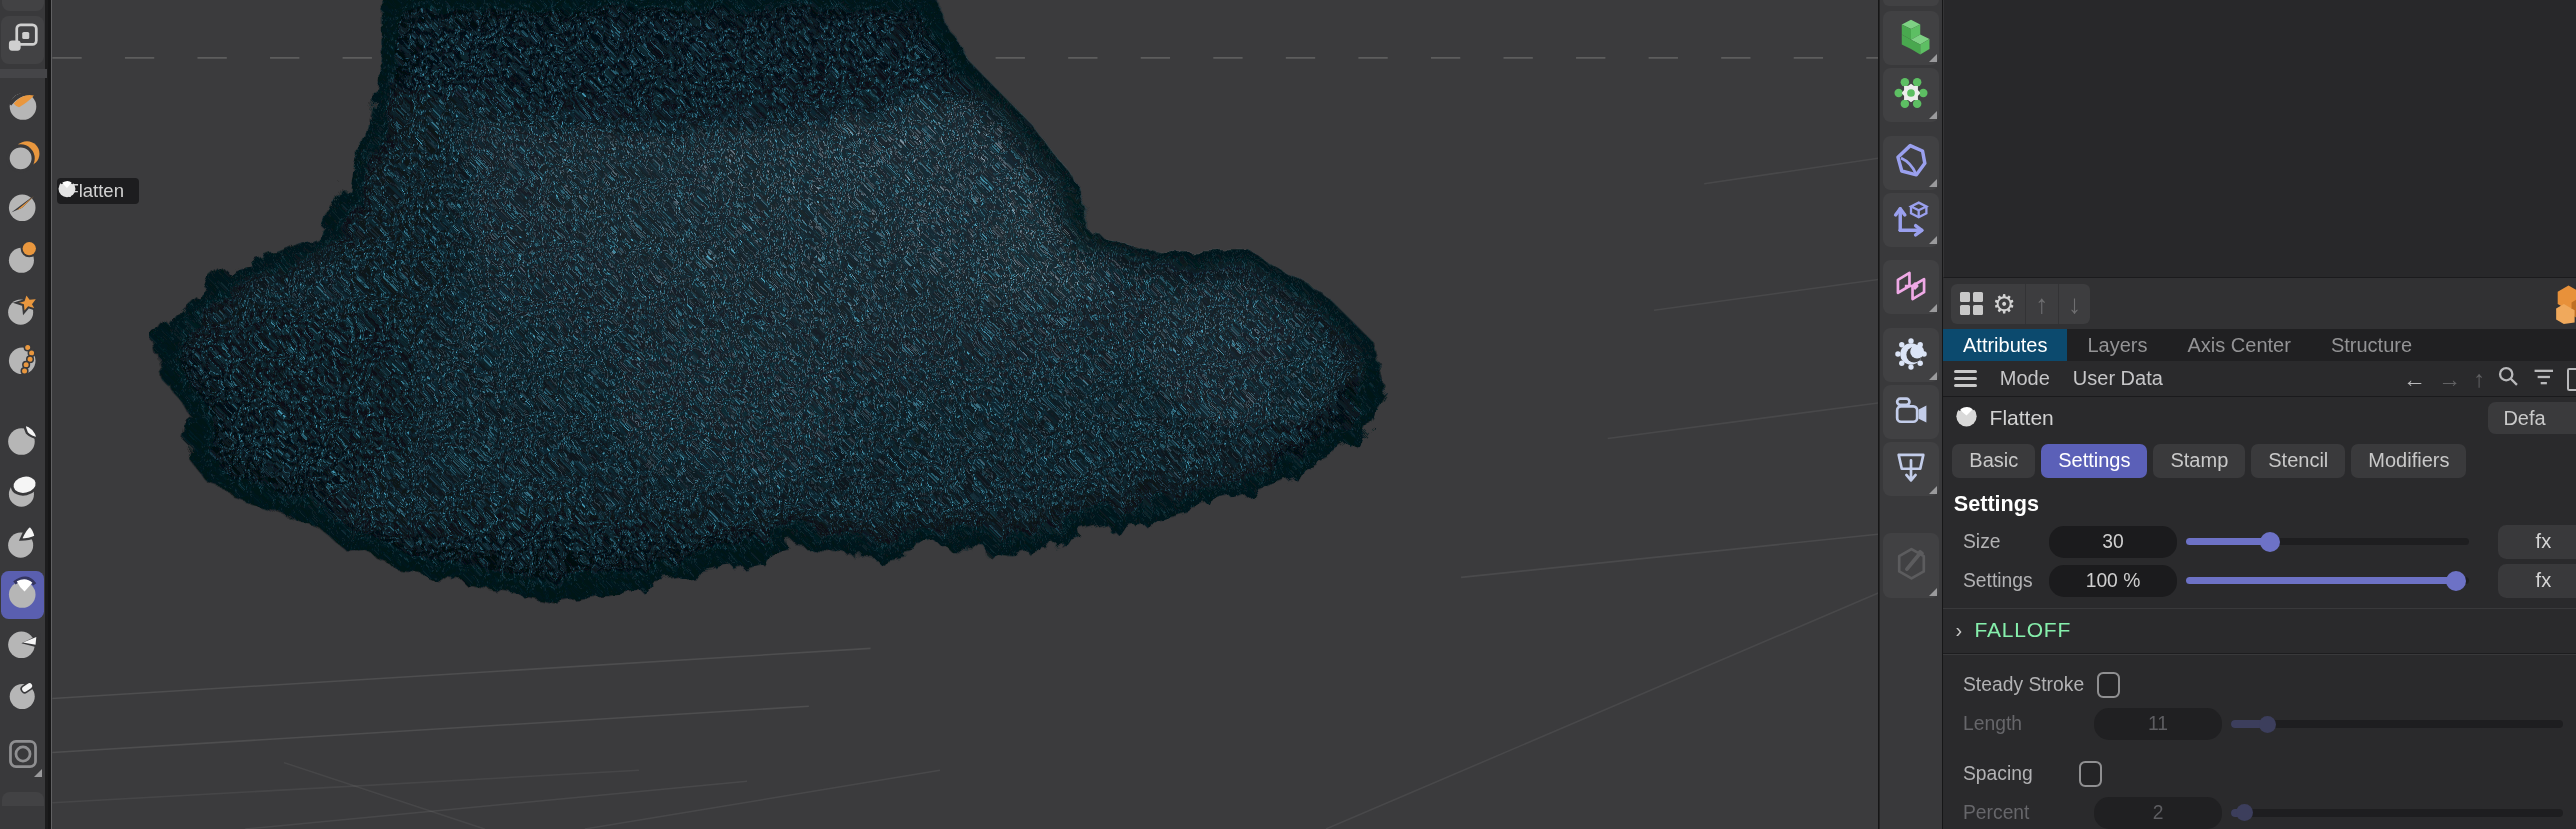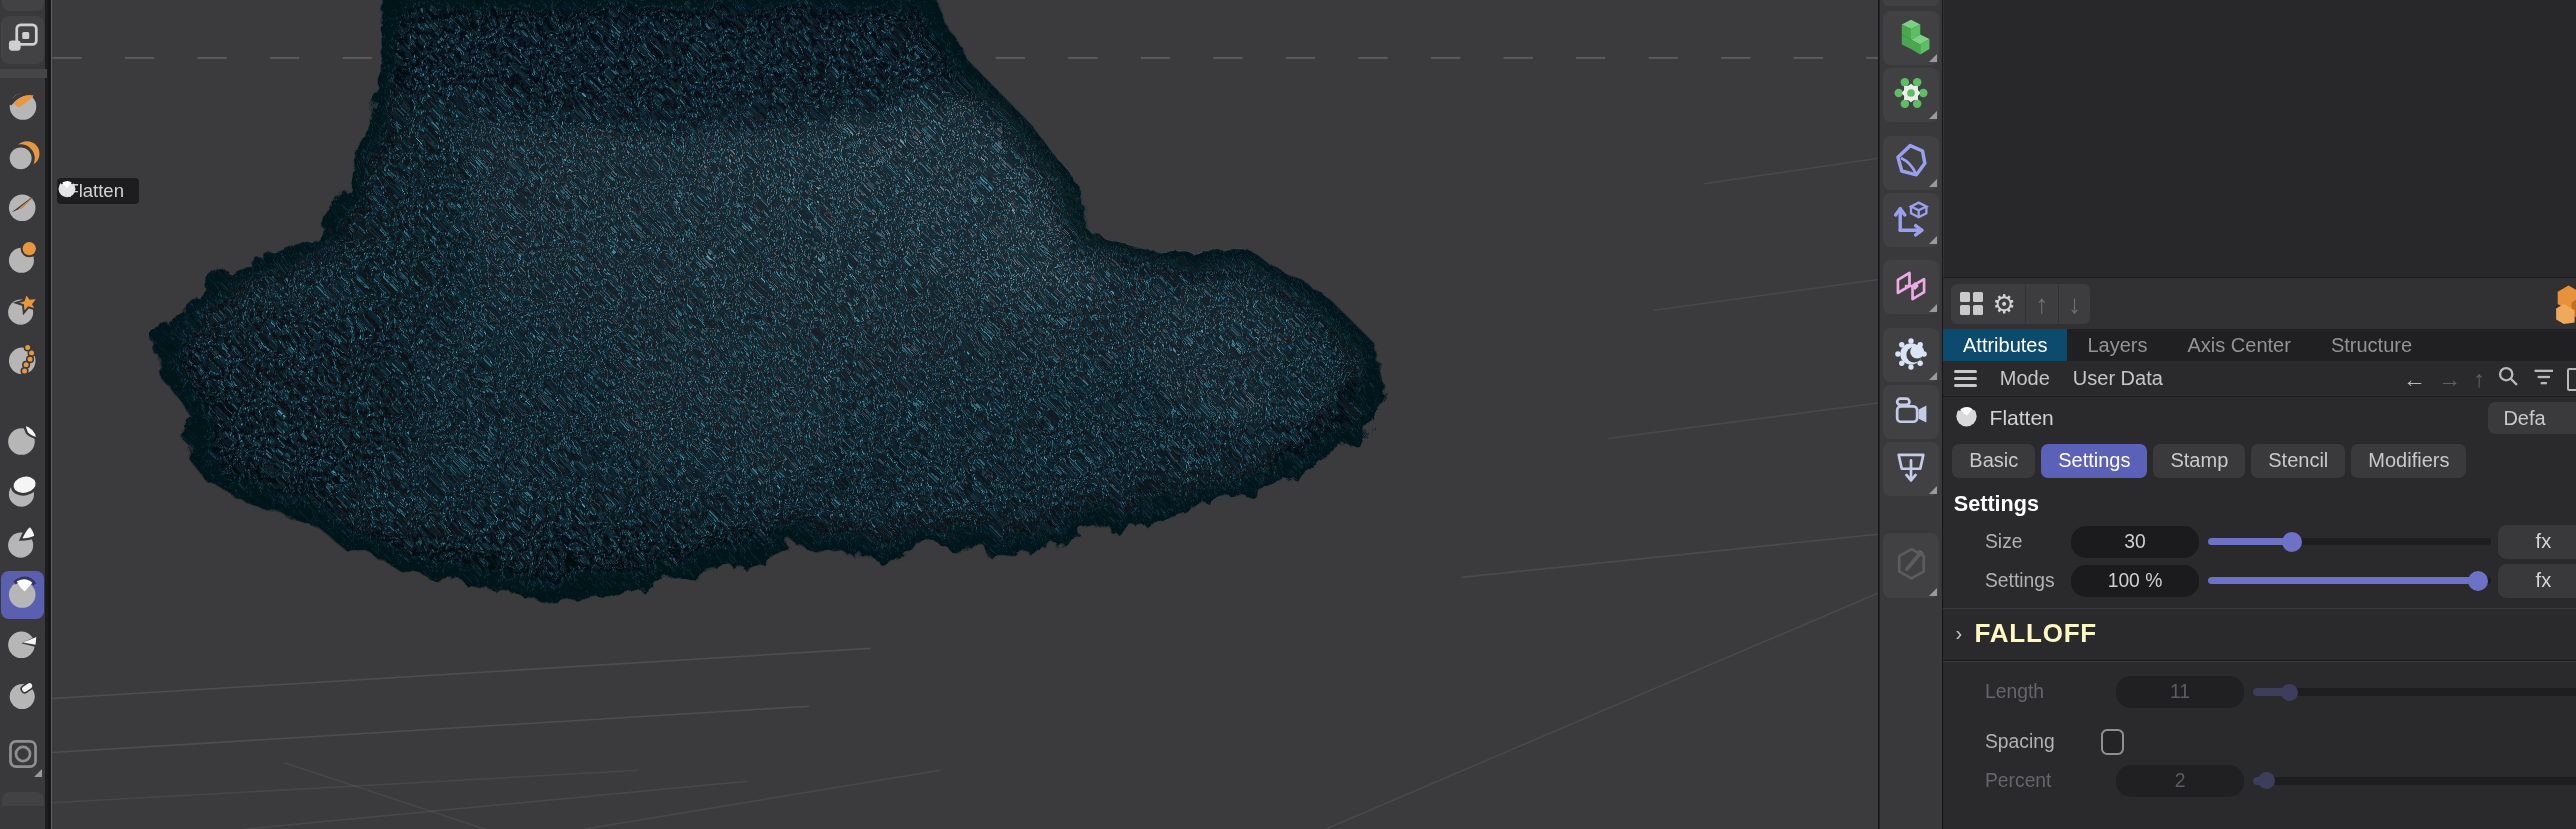--- a/index.html
+++ b/index.html
@@ -69,42 +69,42 @@
   .preset-btn { position:absolute; right:-14px; height:32px; width:102px; background:#3a3a3c; border-radius:7.7px;
     display:flex; align-items:center; padding-left:15.4px; font-size:20px; color:#c9c9c9; }
 
   .brush-tabs { display:flex; gap:6px; padding:4.6px 9.3px 7.7px 9.3px; }
   .btab { height:34px; padding:0 17px; background:#3a3a3c; border-radius:7px; display:flex; align-items:center;
     font-size:20px; color:#c9c9c9; }
   .btab.active { background:#5b60b8; color:#ffffff; }
 
   .section-heading { font-size:21.6px; font-weight:bold; color:#ffffff; padding:6.2px 0 4.6px 10.8px; }
 
-  .prow { display:flex; align-items:center; height:39px; padding-left:42px; position:relative; }
+  .prow { display:flex; align-items:center; height:39px; padding-left:20px; position:relative; }
   .prow .plabel { width:86px; font-size:19.3px; color:#b2b2b4; flex:none; }
   .prow .plabel.wide { width:131px; }
   .prow .plabel.dim { color:#66666a; }
   .valbox { width:128px; height:32px; background:#1b1b1d; border-radius:15px; display:flex;
     align-items:center; justify-content:center; font-size:19.3px; color:#cfcfcf; flex:none; }
   .valbox.dim { color:#5d5d61; background:#202022; }
   .slider { position:relative; height:7.7px; border-radius:3.9px; background:#1e1e20; margin-left:9.3px; flex:none; }
   .slider .fill { position:absolute; left:0; top:0; height:7.7px; border-radius:3.9px; background:#6d72c6; }
   .slider .knob { position:absolute; right:-8.5px; top:-6.2px; width:20px; height:20px; border-radius:50%; background:#6d72c6; }
   .slider.disabled .fill { background:#3c3e5c; }
   .slider.disabled .knob { background:#3c3e5c; width:17px; height:17px; top:-4.6px; }
   .track-a { width:283px; }
   .track-b { width:332px; }
   .fx-btn { position:absolute; right:-12.4px; height:34px; width:90px; background:#39393b; border-radius:8.5px;
     display:flex; align-items:center; justify-content:center; font-size:20px; color:#d5d5d5; }
   .cb { width:23px; height:26px; border:2.3px solid #8f8f91; border-radius:6.2px; background:#242426; margin-left:12.4px; }
 
   .hr { height:1.5px; background:#1d1d1f; border-bottom:0.8px solid #39393b; margin:7.7px 0 4.6px 0; }
   .falloff-row { display:flex; align-items:center; gap:12.4px; padding:4.6px 0 3.1px 12.4px; }
   .falloff-chevron { color:#c9c9c9; font-size:20px; }
-  .falloff-label { font-size:26px; font-weight:bold; color:#fef9c3; letter-spacing:0.8px; }
+  .falloff-label { font-size:21px; font-weight:normal; color:#86efac; letter-spacing:0.8px; }
   .spacer8 { height:6.2px; } .spacer14 { height:10.8px; }
 </style>
 </head>
 <body>
 
 <div id="app">
 
   <div class="left-toolbar">
     <div class="lt-sliver"></div>
 
@@ -590,20 +590,24 @@
     <div class="hr"></div>
 
     <div class="falloff-row">
       <span class="falloff-chevron">›</span>
       <span class="falloff-label">FALLOFF</span>
     </div>
 
     <div class="hr"></div>
     <div class="spacer8"></div>
 
+    <div class="prow">
+      <span class="plabel" style="width:auto">Steady Stroke</span>
+      <span class="cb"></span>
+    </div>
 
     <div class="prow">
       <span class="plabel wide dim">Length</span>
       <span class="valbox dim">11</span>
       <span class="slider disabled track-b">
         <span class="fill" style="width: 11%;">
             <span class="knob"></span>
           </span>
       </span>
     </div>

